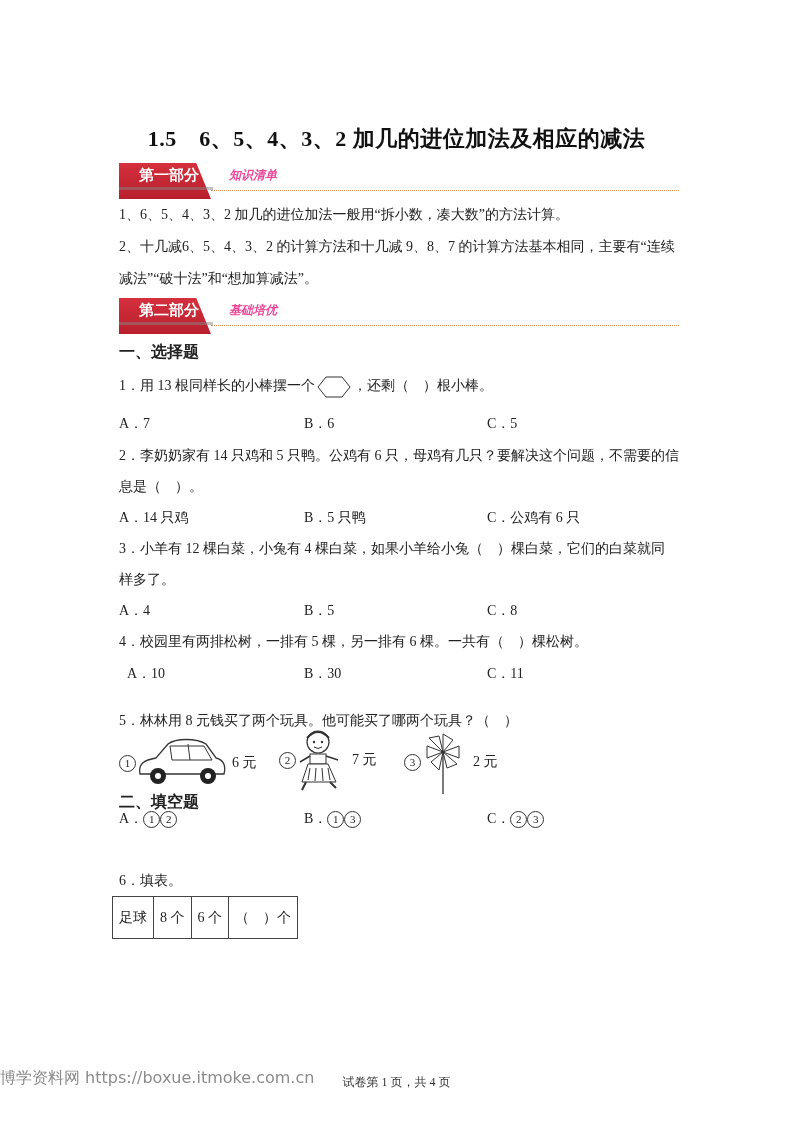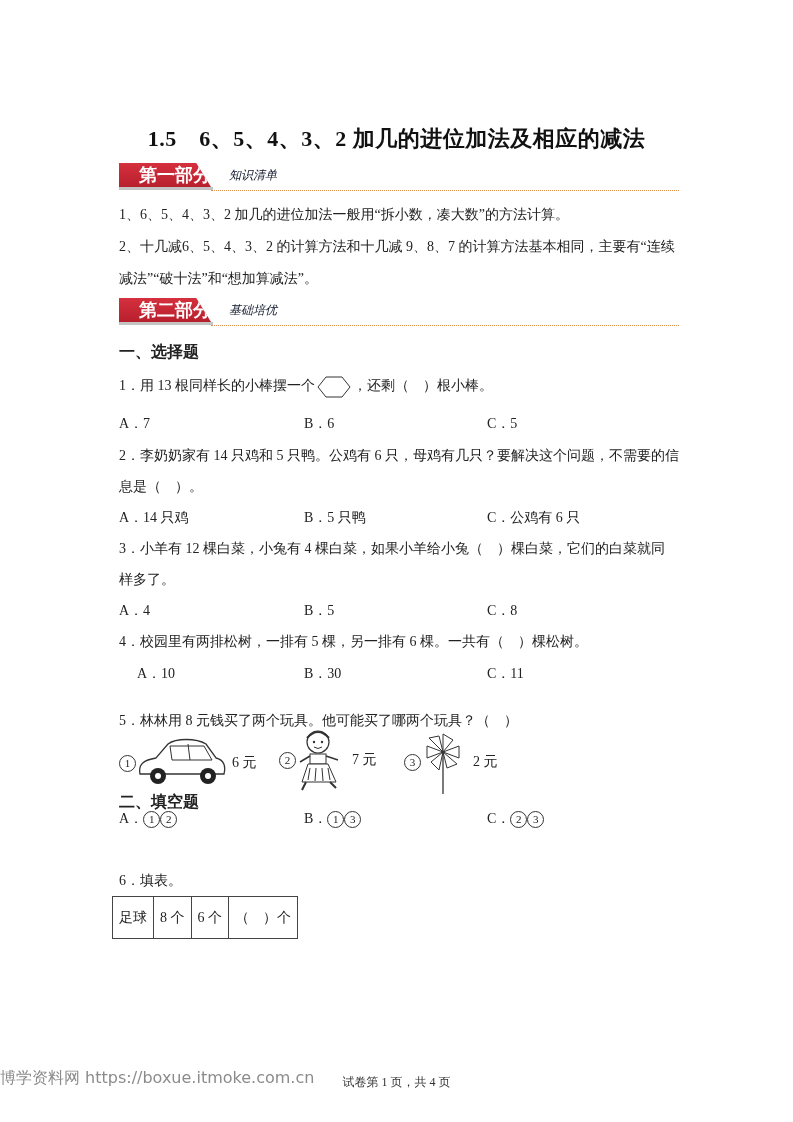--- a/index.html
+++ b/index.html
@@ -1,27 +1,27 @@
 <!DOCTYPE html>
 <html><head>
 <meta charset="utf-8">
 <style>
   html, body { margin: 0; padding: 0; background: #ffffff; }
   body { width: 793px; height: 1122px; position: relative; overflow: hidden;
          font-family: "Liberation Serif", "DejaVu Serif", serif; color: #222; }
   .abs { position: absolute; }
   .title { left: 0; width: 793px; top: 124px; text-align: center; font-size: 22px; font-weight: bold; color: #111; letter-spacing: 0.5px; }
   .banner { left: 119px; height: 28px; width: 560px; }
-  .banner .tag { position: absolute; left: 0; top: 0; width: 92px; height: 24px;
+  .banner .tag { position: absolute; left: 0; top: 0; width: 92px; height: 36px;
                  background: linear-gradient(#d5303e, #b81f2d);
                  clip-path: polygon(0 0, 84% 0, 100% 100%, 0 100%);
-                 color: #fff; font-family: "DejaVu Sans", sans-serif; font-size: 18px; font-weight: bold;
+                 color: #fff; font-family: "DejaVu Sans", sans-serif; font-size: 15px; font-weight: bold;
                  line-height: 24px; padding-left: 20px; box-sizing: border-box; }
   .banner .shadow { position: absolute; left: 0; top: 24px; width: 94px; height: 3px; background: #888; opacity: .5; }
-  .banner .sub { position: absolute; left: 110px; top: 4px; font-size: 12px; font-style: italic; color: #0f172a; font-family: "DejaVu Serif", serif; }
+  .banner .sub { position: absolute; left: 110px; top: 4px; font-size: 12px; font-style: italic; color: #ec4899; font-family: "DejaVu Serif", serif; font-weight: bold; }
   .banner .line { position: absolute; left: 92px; right: 0; top: 27px; border-top: 1px dotted #e0904a; }
   .p { left: 119px; width: 560px; font-size: 14px; line-height: 32px; }
   .h2 { left: 119px; font-size: 16px; font-weight: bold; font-family: "DejaVu Sans", sans-serif; }
   .opt { position: absolute; font-size: 14px; }
   .hex { display: inline-block; vertical-align: middle; width: 34px; height: 22px; margin: 0 2px; }
   .toys { left: 119px; top: 728px; width: 560px; height: 70px; }
   .toy { position: absolute; top: 0; display: flex; align-items: center; font-size: 14px; }
   .circ { display: inline-block; width: 15px; height: 15px; border: 1px solid #333; border-radius: 50%;
           font-size: 11px; line-height: 15px; text-align: center; font-family: "Liberation Serif", serif; }
   table.fill { position: absolute; left: 112px; top: 896px; border-collapse: collapse; font-size: 14px; }
@@ -76,21 +76,21 @@
 <div class="abs p" style="top:533px;">3．小羊有 12 棵白菜，小兔有 4 棵白菜，如果小羊给小兔（　）棵白菜，它们的白菜就同</div>
 <div class="abs p" style="top:564px;">样多了。</div>
 <div class="abs" style="left:119px;top:602px;width:560px;height:20px;">
   <span class="opt" style="left:0">A．4</span>
   <span class="opt" style="left:185px">B．5</span>
   <span class="opt" style="left:368px">C．8</span>
 </div>
 
 <div class="abs p" style="top:626px;">4．校园里有两排松树，一排有 5 棵，另一排有 6 棵。一共有（　）棵松树。</div>
 <div class="abs" style="left:119px;top:665px;width:560px;height:20px;">
-  <span class="opt" style="left:18px">A．10</span>
+  <span class="opt" style="left:8px">A．10</span>
   <span class="opt" style="left:185px">B．30</span>
   <span class="opt" style="left:368px">C．11</span>
 </div>
 
 <div class="abs p" style="top:688px;margin-top:17px;">5．林林用 8 元钱买了两个玩具。他可能买了哪两个玩具？（　）</div>
 <div class="abs toys">
   <div class="toy" style="left:0;top:6px;">
     <span class="circ">1</span>
     <svg width="90" height="58" viewBox="0 0 90 58">
       <path d="M4,40 C2,30 8,26 20,24 L32,10 C40,4 60,4 70,10 L80,24 C88,26 90,32 88,40 Z" fill="#fff" stroke="#333" stroke-width="1.3"></path>

